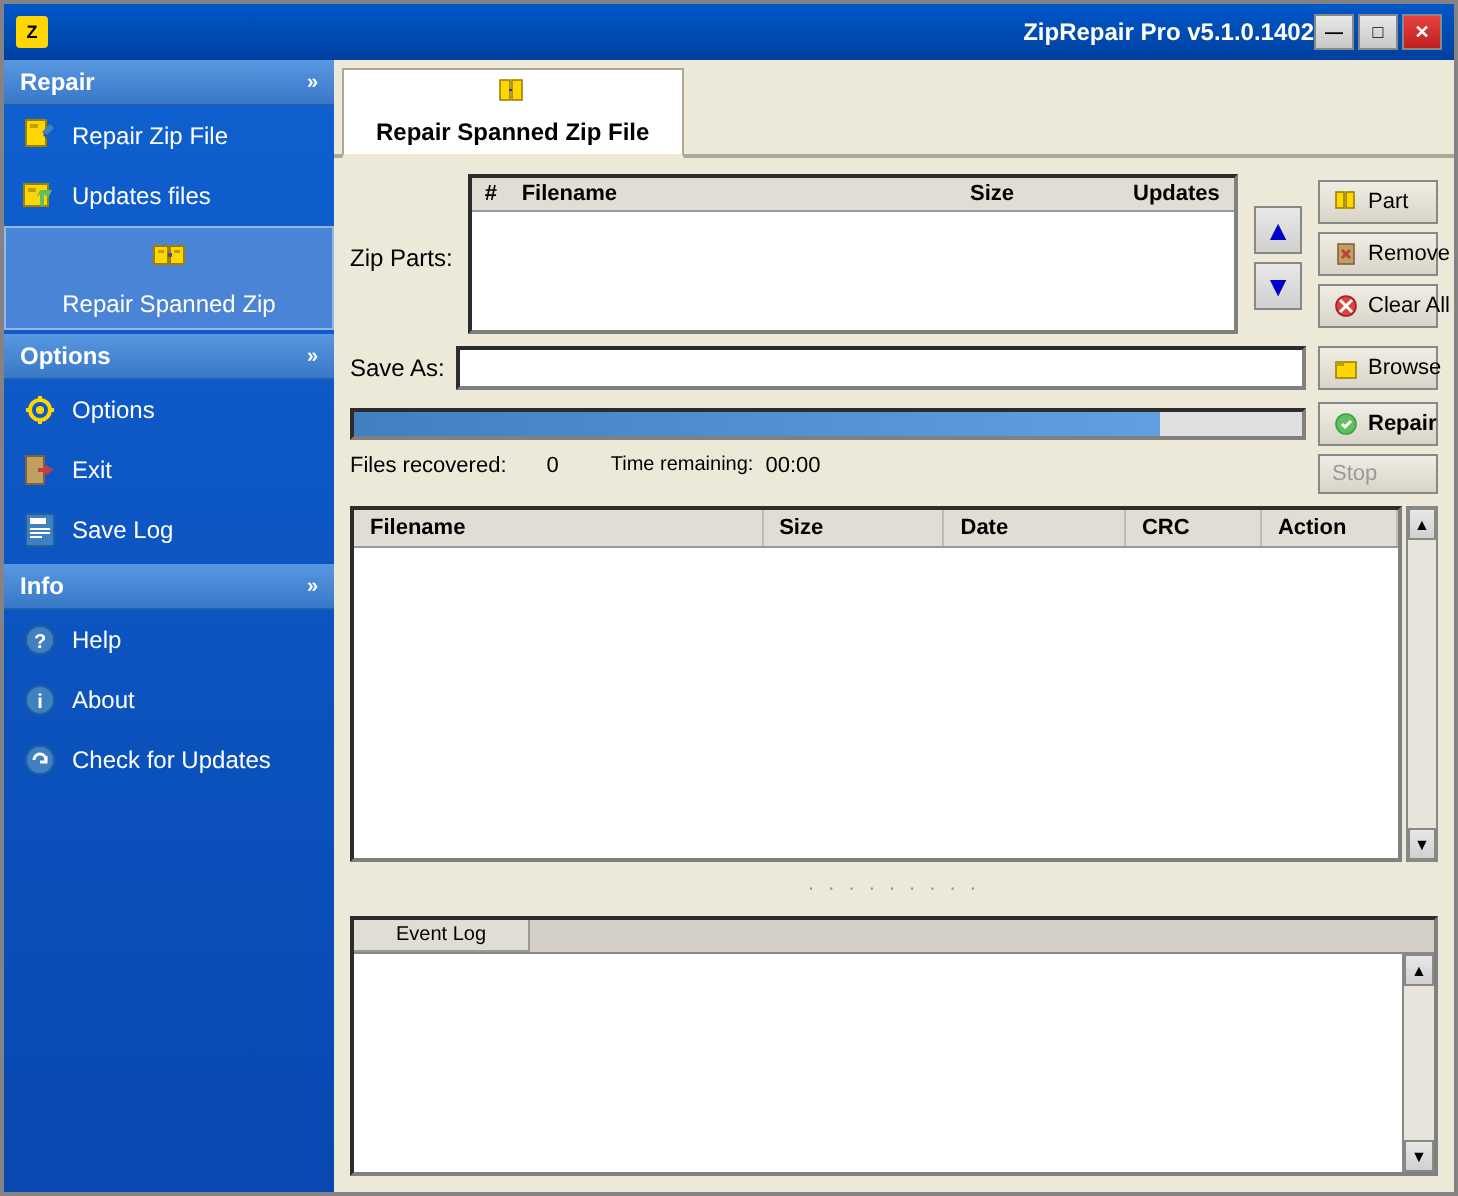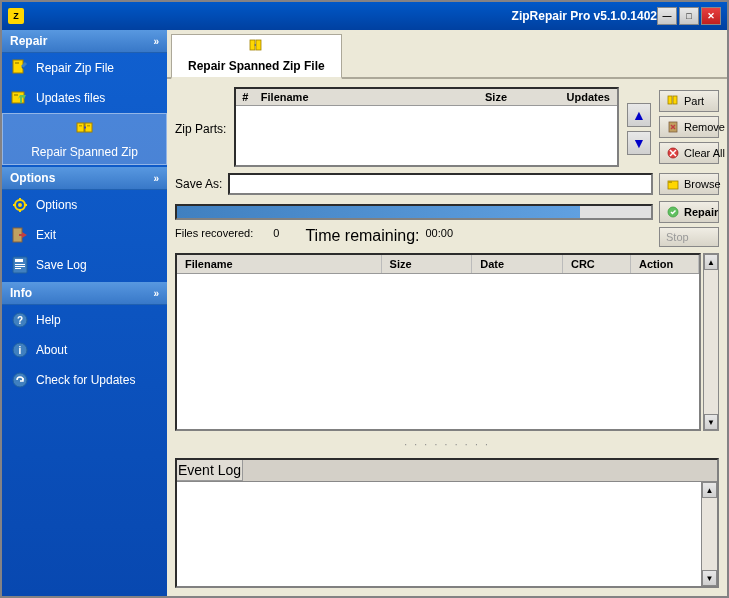--- a/index.html
+++ b/index.html
@@ -340,22 +340,22 @@
     .event-log-section {
       display: flex;
       flex-direction: column;
       height: 130px;
       border: 2px inset #808080;
       background: white;
       flex-shrink: 0;
     }
     .event-log-tab {
       background: #e0ddd5;
-      padding: 2px 1px;
-      font-size: 14px;
+      padding: 2px 21px;
+      font-size: 10px;
       border-right: 1px solid #999;
       display: inline-block;
       border-bottom: 1px solid #999;
     }
     .event-log-content {
       flex: 1;
       overflow-y: auto;
       padding: 4px;
     }
 
@@ -672,21 +672,21 @@
               </div>
               <span>Repair</span>
             </button>
           </div>
           <div style="display:flex; gap:6px; align-items:flex-start;">
             <div class="status-row">
               <span>Files recovered:</span>
               <span>0</span>
             </div>
             <div style="margin-left:20px; display:flex; gap:6px;">
-              <span style="font-size:16px;">Time remaining:</span>
+              <span style="font-size:10px;">Time remaining:</span>
               <span style="font-size:11px;">00:00</span>
             </div>
             <button class="action-btn disabled" style="margin-left:auto; color:#999;text-align:right;">
               <span>Stop</span>
             </button>
           </div>
         </div>
 
         <div class="overlay" style="flex:1; display:flex; flex-direction:column; min-height:0;">
           <div class="file-list-wrapper">

